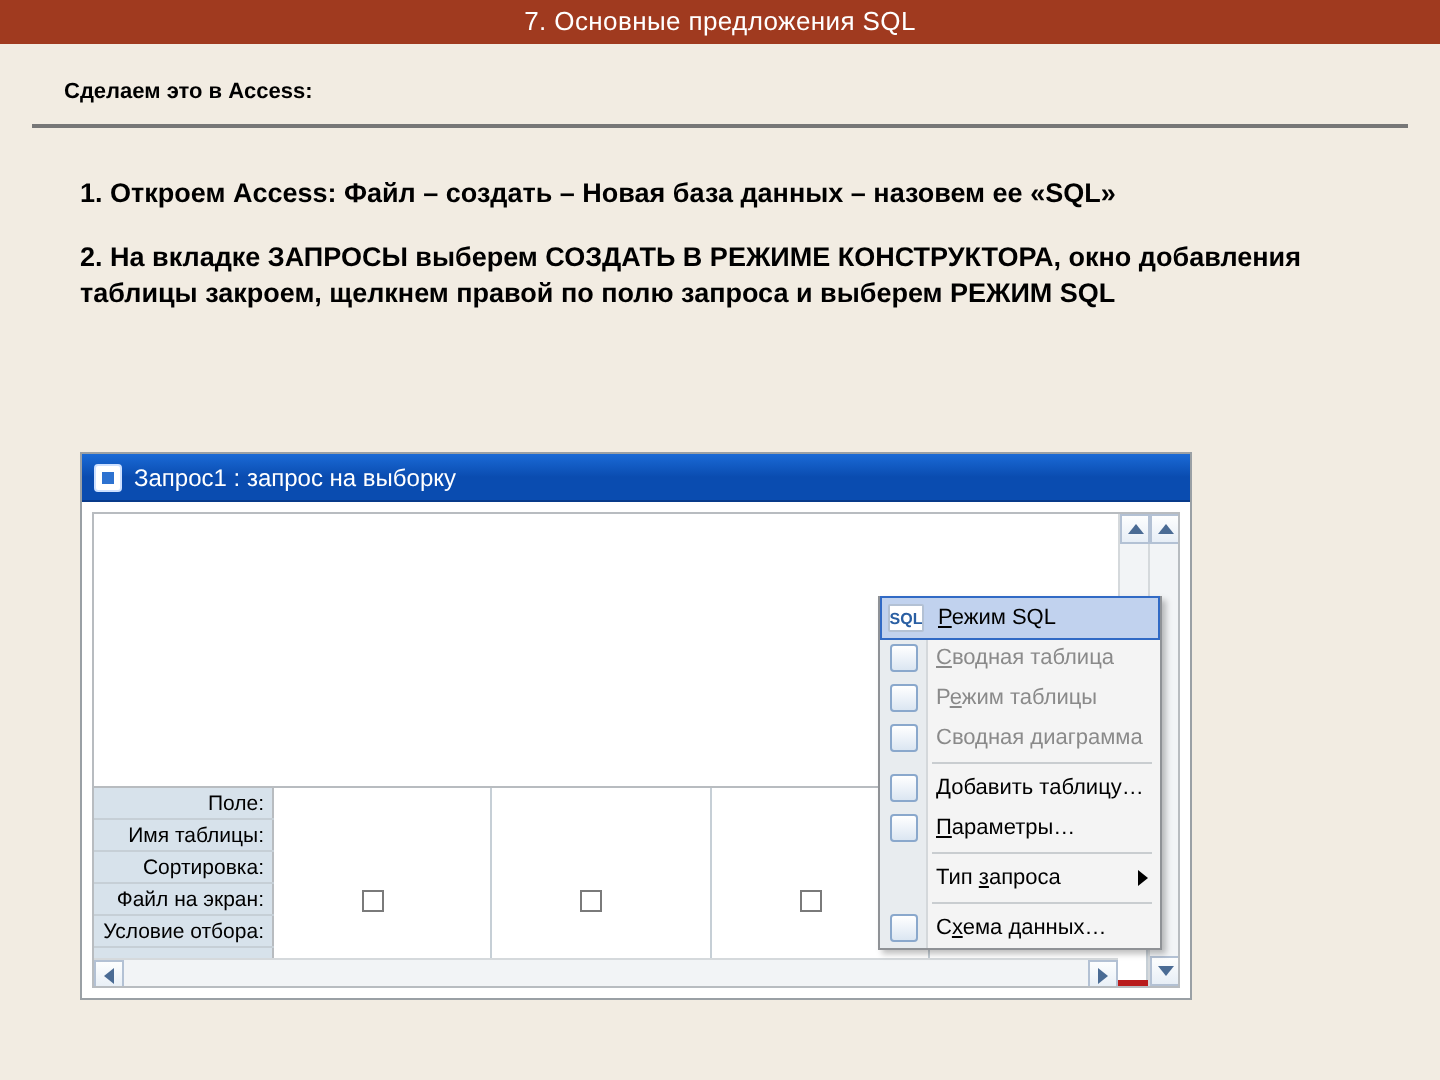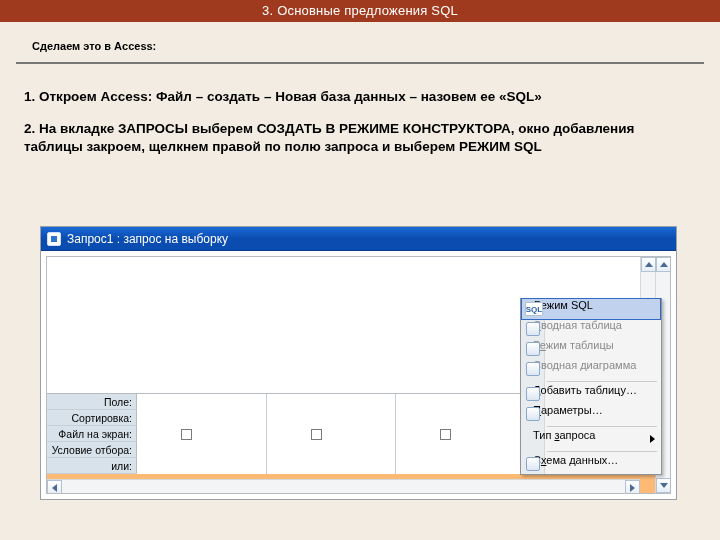--- a/index.html
+++ b/index.html
@@ -26,32 +26,32 @@
     font-weight: bold;
     color: #000;
     padding: 18px 0 0 32px;
   }
   .hr {
     height: 2px;
     background: #777;
     margin: 10px 16px 0 16px;
   }
   .body-text {
-    padding: 24px 58px 0 24px;
+    padding: 24px 58px 0 40px;
     font-size: 13.5px;
     font-weight: bold;
     color: #000;
     line-height: 1.35;
   }
   .body-text p { margin: 0 0 14px; }
   .screenshot-wrap {
     position: absolute;
     left: 40px;
     top: 226px;
-    width: 637px;
+    width: 556px;
     height: 274px;
     border: 1px solid #9aa0a5;
     background: #fff;
     overflow: hidden;
   }
   
   .titlebar {
     height: 24px;
     background: linear-gradient(#1a6ad6, #0a4cb0 50%, #0a4cb0);
     display: flex;
@@ -93,21 +93,21 @@
     width: 0; height: 0;
   }
   .sbtn.up { top:0; left:0; }
   .sbtn.up::after { border-left:4px solid transparent; border-right:4px solid transparent; border-bottom:5px solid #4a6b94; }
   .sbtn.down { bottom:0; left:0; }
   .sbtn.down::after { border-left:4px solid transparent; border-right:4px solid transparent; border-top:5px solid #4a6b94; }
   
   .design-grid {
     position: absolute;
     left: 0; right: 15px; bottom: 0; height: 100px;
-    background: #fdba74;
+    background: #b91c1c;
     border-top: 1px solid #b8bcc0;
   }
   .dg-row { height: 16px; display: flex; border-bottom: 1px solid #c6cfd6; }
   .dg-label {
     width: 90px; text-align: right; padding-right: 4px;
     font-size: 10.5px; color: #000; line-height: 16px;
     background: #d7e2eb;
     border-right: 1px solid #b8bcc0;
   }
   .dg-cell {
@@ -157,23 +157,23 @@
     box-shadow: 2px 2px 3px rgba(0,0,0,.25);
   }
   .cmenu-iconcol {
     position: absolute;
     left: 0; top: 0; bottom: 0; width: 24px;
     background: #e8ecef;
     border-right: 1px solid #d4d8db;
   }
   .cmenu-items { position: relative; }
   .cmenu-item {
-    display: flex; 
+    display: flex; align-items: center;
     height: 20px;
-    padding-left: 12px;
+    padding-left: 28px;
     position: relative;
   }
   .cmenu-item.sel {
     background: #c1d2ee;
     border: 1px solid #316ac5;
     margin: -1px 0;
     height: 22px;
   }
   .cmenu-item.disabled { color: #8a8a8a; }
   .cmenu-sep {
@@ -203,21 +203,21 @@
     border-top: 4px solid transparent;
     border-bottom: 4px solid transparent;
     border-left: 5px solid #000;
   }
   .cmenu-item.disabled .arrow { border-left-color: #8a8a8a; }
 </style>
 </head>
 <body>
 
 <div class="header-bar">
-  <span>3. Основные предложения SQL</span>
+  <span>7. Основные предложения SQL</span>
 </div>
 <div class="subtitle">Сделаем это в Access:</div>
 <div class="hr"></div>
 
 <div class="body-text">
   <p>1. Откроем Access: Файл – создать – Новая база данных – назовем ее «SQL»</p>
   <p>  2. На вкладке ЗАПРОСЫ выберем СОЗДАТЬ В РЕЖИМЕ КОНСТРУКТОРА, окно добавления таблицы закроем, щелкнем правой по полю запроса и выберем РЕЖИМ SQL</p>
 </div>
 
 <div class="screenshot-wrap">
@@ -237,20 +237,27 @@
 
     <div class="design-grid">
       <div class="dg-row">
           <div class="dg-label">Поле:</div>
           <div class="dg-cell"></div>
           <div class="dg-cell"></div>
           <div class="dg-cell"></div>
           <div class="dg-cell"></div>
         </div>
       <div class="dg-row">
+          <div class="dg-label">Имя таблицы:</div>
+          <div class="dg-cell"></div>
+          <div class="dg-cell"></div>
+          <div class="dg-cell"></div>
+          <div class="dg-cell"></div>
+        </div>
+      <div class="dg-row">
           <div class="dg-label">Сортировка:</div>
           <div class="dg-cell"></div>
           <div class="dg-cell"></div>
           <div class="dg-cell"></div>
           <div class="dg-cell"></div>
         </div>
       <div class="dg-row">
           <div class="dg-label">Файл на экран:</div>
           <div class="dg-cell check"></div>
           <div class="dg-cell check"></div>

